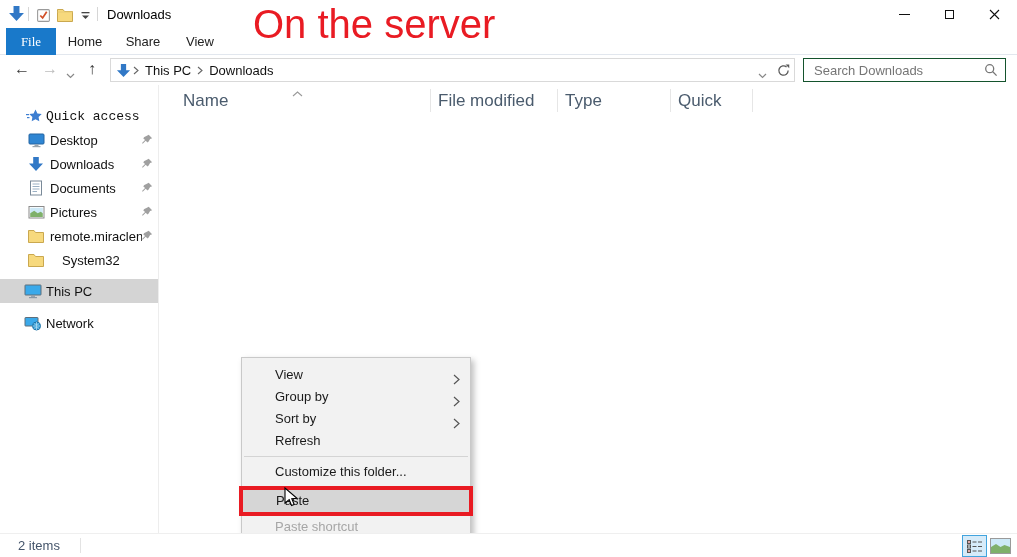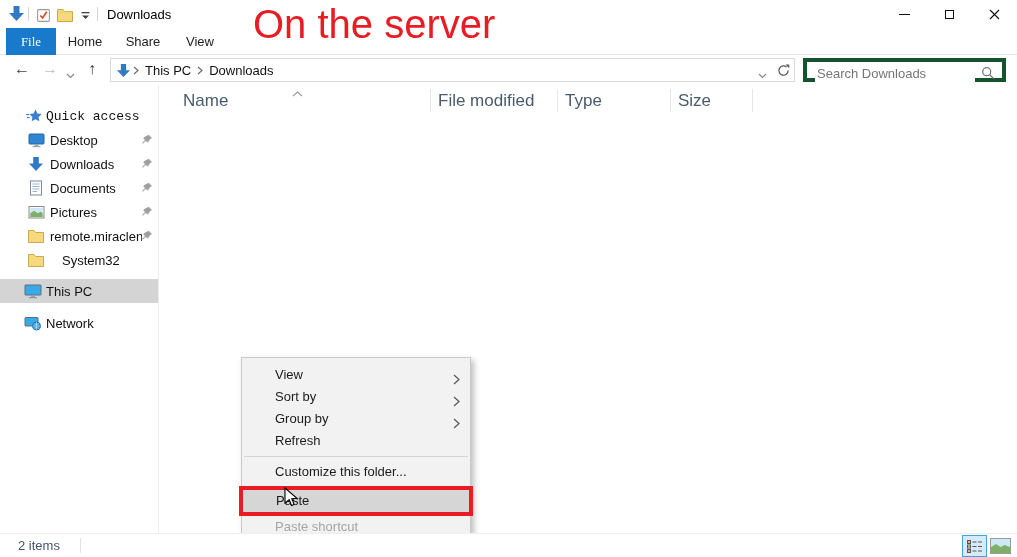--- a/index.html
+++ b/index.html
@@ -38,21 +38,21 @@
   
   .navrow { left:0; top:55px; width:1017px; height:30px; background:#fff; }
   .nav-arrow { position:absolute; top:5px; font-size:16px; line-height:18px; }
   .addr-box { left:110px; top:3px; width:664px; height:24px; border:1px solid #d9d9d9; background:#fff;
               display:flex; align-items:center; padding-left:5px; }
   .crumb { font-size:13px; color:#111; padding:0 4px; }
   .crumb-sep { margin:0 2px; display:flex; align-items:center; }
   .addr-dd { position:absolute; right:6px; top:8px; }
   .refresh-box { left:773px; top:3px; width:22px; height:24px; border:1px solid #d9d9d9; border-left:none;
                  display:flex; align-items:center; justify-content:center; background:#fff; }
-  .search-box { left:803px; top:3px; width:203px; height:24px; border:4px solid #14532d; background:#fff; }
+  .search-box { left:803px; top:3px; width:203px; height:24px; border:1px solid #14532d; background:#fff; }
   .search-box input { position:absolute; left:8px; top:2px; width:160px; height:18px; border:none; outline:none;
                       font-family:"Liberation Sans",sans-serif; font-size:13px; color:#333; }
   .search-box input::placeholder { color:#757575; opacity:1; }
   .search-mag { position:absolute; right:7px; top:4px; }
 
   
   .pane-sep { left:158px; top:85px; width:1px; height:448px; background:#ededed; }
 
   
   .col-hdr { position:absolute; top:90px; height:22px; line-height:22px; font-size:17px; color:#4a5b6d; }
@@ -207,21 +207,21 @@
     <svg width="11" height="6" viewBox="0 0 11 6">
         <polyline points="1,5 5.5,1 10,5" fill="none" stroke="#9a9a9a" stroke-width="1.1"></polyline>
       </svg>
   </span>
   <span class="col-hdr" style="left:183px;">Name</span>
   <span class="col-sep" style="left:430px;"></span>
   <span class="col-hdr" style="left:438px;">File modified</span>
   <span class="col-sep" style="left:557px;"></span>
   <span class="col-hdr" style="left:565px;">Type</span>
   <span class="col-sep" style="left:670px;"></span>
-  <span class="col-hdr" style="left:678px;">Size</span>
+  <span class="col-hdr" style="left:678px;">Quick</span>
   <span class="col-sep" style="left:752px;"></span>
 </div>
 
 <div class="abs pane-sep"></div>
 
 <div>
 
   <div class="side-item" style="top:104px;">
     <span class="icon" style="left:26px;">
       <svg width="17" height="16" viewBox="0 0 17 16">
@@ -346,29 +346,29 @@
 <div class="abs ctx-menu">
   <div class="mi">
     <span>View</span>
     <span class="sub-arrow">
       <svg width="7" height="11" viewBox="0 0 7 11">
           <polyline points="1,1 6,5.5 1,10" fill="none" stroke="#555" stroke-width="1.2"></polyline>
         </svg>
     </span>
   </div>
   <div class="mi">
-    <span>Sort by</span>
+    <span>Group by</span>
     <span class="sub-arrow">
       <svg width="7" height="11" viewBox="0 0 7 11">
           <polyline points="1,1 6,5.5 1,10" fill="none" stroke="#555" stroke-width="1.2"></polyline>
         </svg>
     </span>
   </div>
   <div class="mi">
-    <span>Group by</span>
+    <span>Sort by</span>
     <span class="sub-arrow">
       <svg width="7" height="11" viewBox="0 0 7 11">
           <polyline points="1,1 6,5.5 1,10" fill="none" stroke="#555" stroke-width="1.2"></polyline>
         </svg>
     </span>
   </div>
   <div class="mi">
     <span>Refresh</span>
   </div>
   <div class="ctx-sep"></div>

